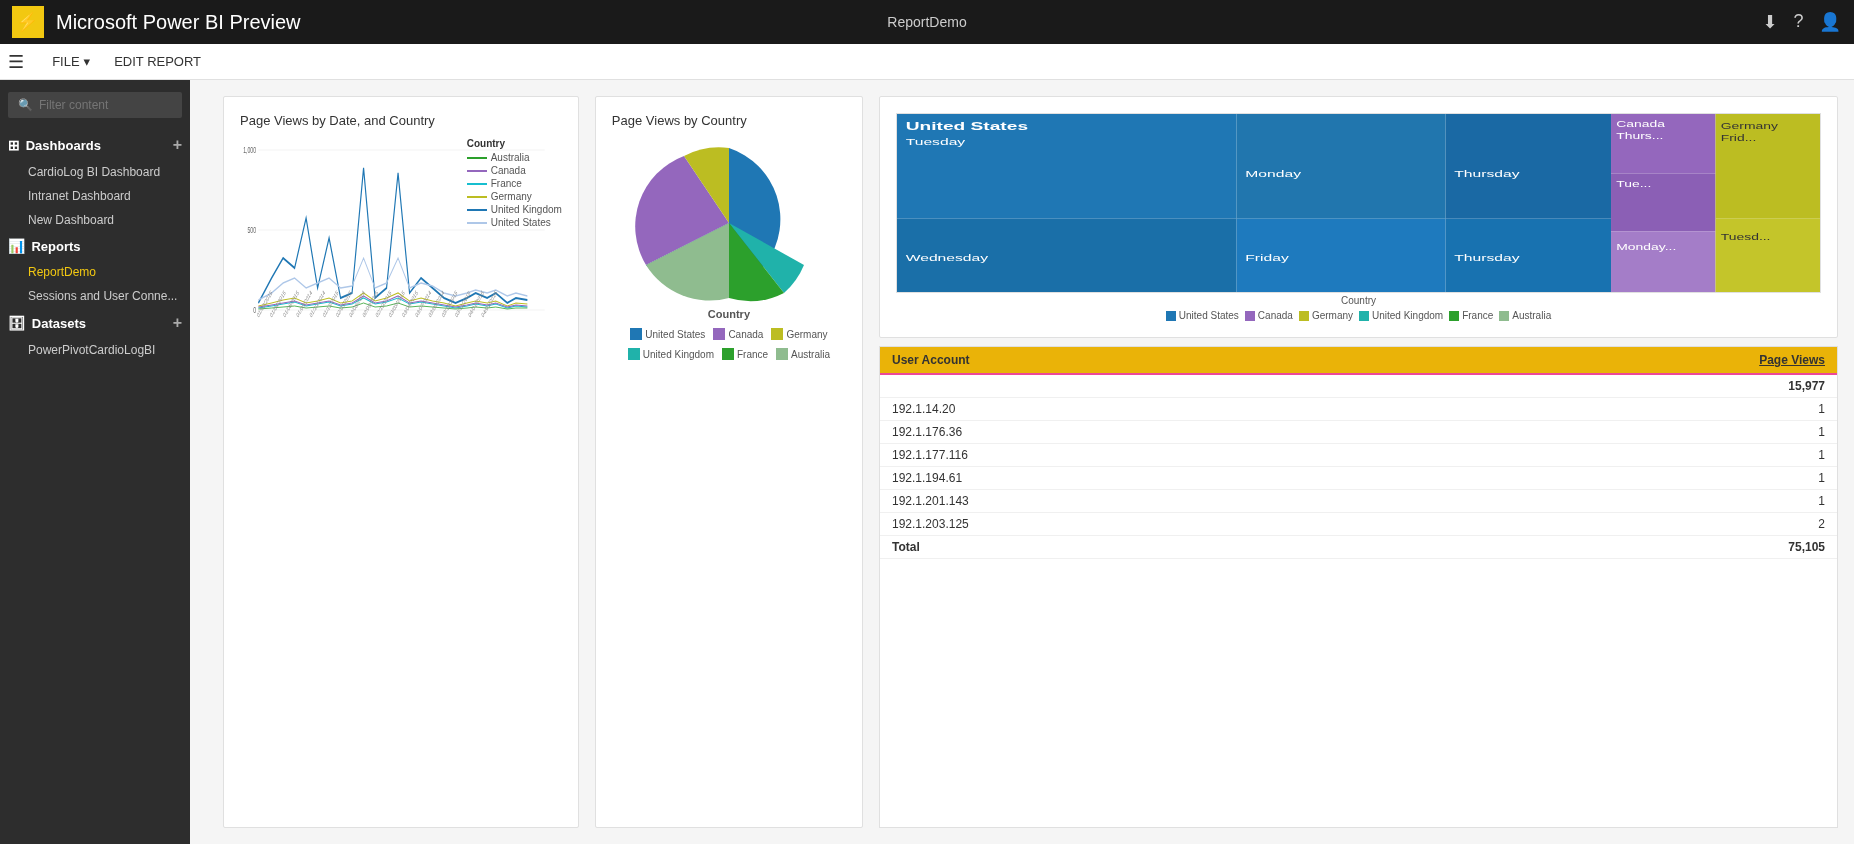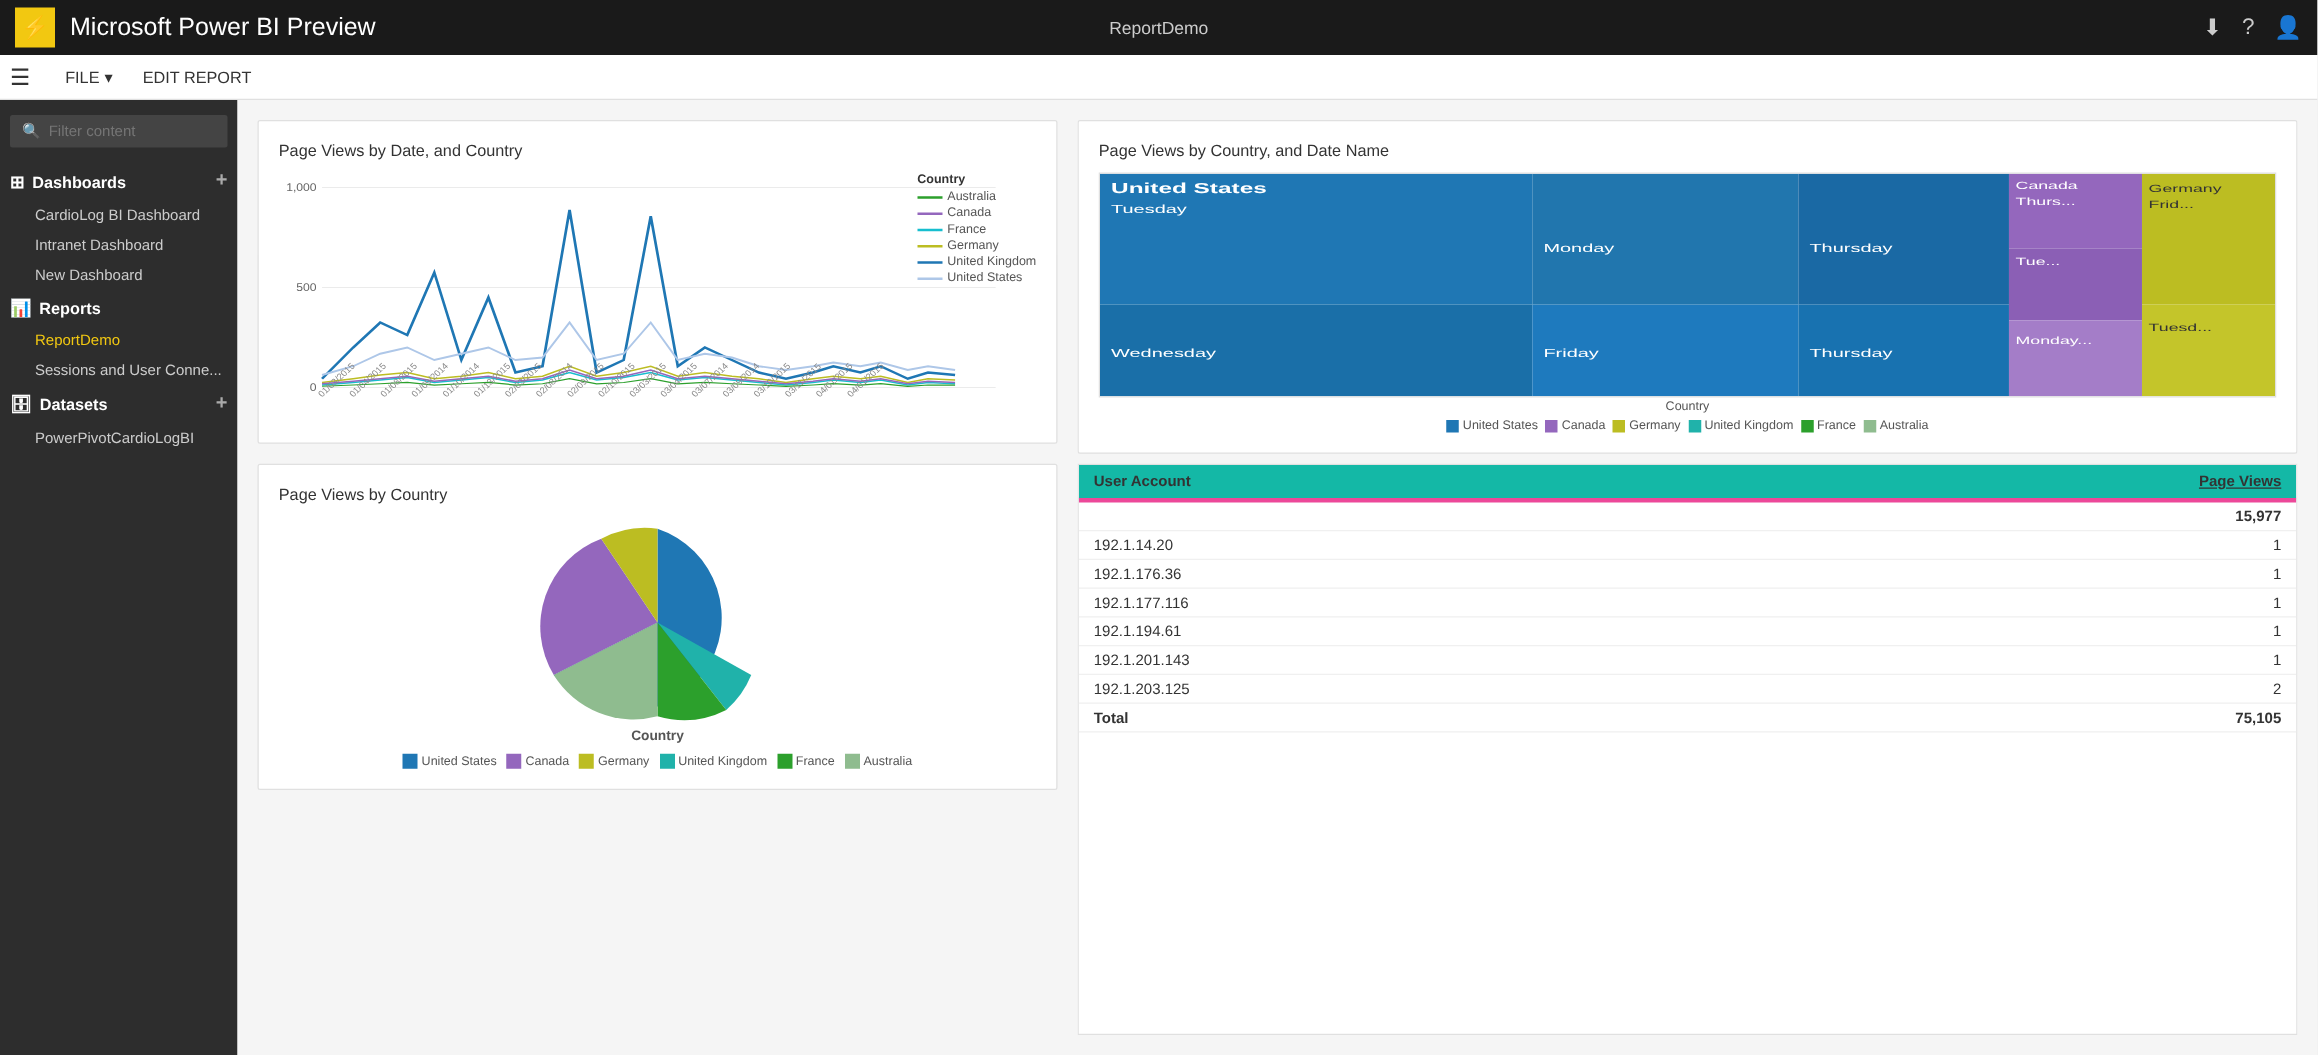--- a/index.html
+++ b/index.html
@@ -140,23 +140,24 @@
     .charts-grid {
       display: flex;
       flex: 1;
       overflow: hidden;
       padding: 16px;
       gap: 16px;
     }
 
     .left-column {
       display: flex;
-      flex-direction: column;
+      flex-direction: row;
       flex: 0 0 640px;
       gap: 16px;
+      margin-left: 17px;
     }
 
     .right-column {
       display: flex;
       flex-direction: column;
       flex: 1;
       gap: 8px;
       overflow: hidden;
     }
 
@@ -247,22 +248,22 @@
     .table-card table {
       width: 100%;
       border-collapse: collapse;
       font-size: 12px;
     }
     .table-card th {
       text-align: left;
       padding: 6px 12px;
       font-weight: 600;
       color: #333;
-      border-bottom: 4px solid #ec4899;
-      background: #14b8a6;
+      border-bottom: 2px solid #ec4899;
+      background: #eab308;
       position: sticky;
       top: 0;
     }
     .table-card td {
       padding: 4px 12px;
       color: #333;
       border-bottom: 1px solid #f0f0f0;
     }
     .table-total td { font-weight: 700; }
   </style>
@@ -464,21 +465,20 @@
                   <span>Australia</span>
                 </div>
             </div>
           </div>
         </div>
       </div>
 
       <div class="right-column">
 
         <div class="chart-card" style="flex-shrink:0;">
-          <div class="chart-title">Page Views by Country, and Date Name</div>
           <div class="treemap-container">
             <svg width="100%" height="100%" viewBox="0 0 530 170" preserveAspectRatio="none">
 
               <rect x="0" y="0" width="195" height="100" fill="#1f77b4"></rect>
               <text x="5" y="15" font-size="11" fill="white" font-weight="bold">United States</text>
               <text x="5" y="30" font-size="9" fill="white">Tuesday</text>
 
               <rect x="195" y="0" width="120" height="100" fill="#2176ae"></rect>
               <text x="200" y="60" font-size="9" fill="white">Monday</text>
 

